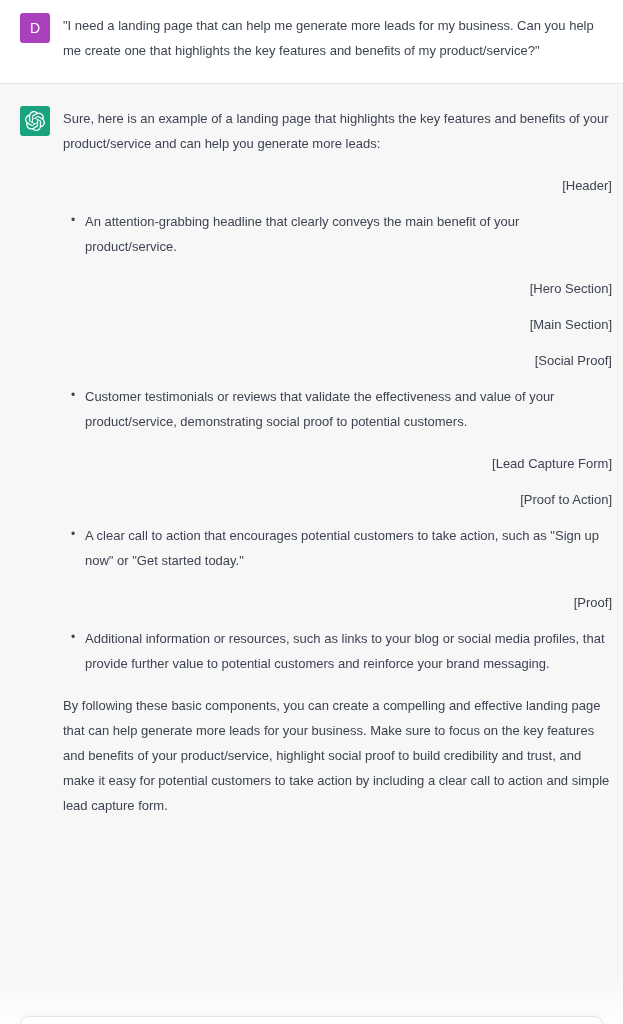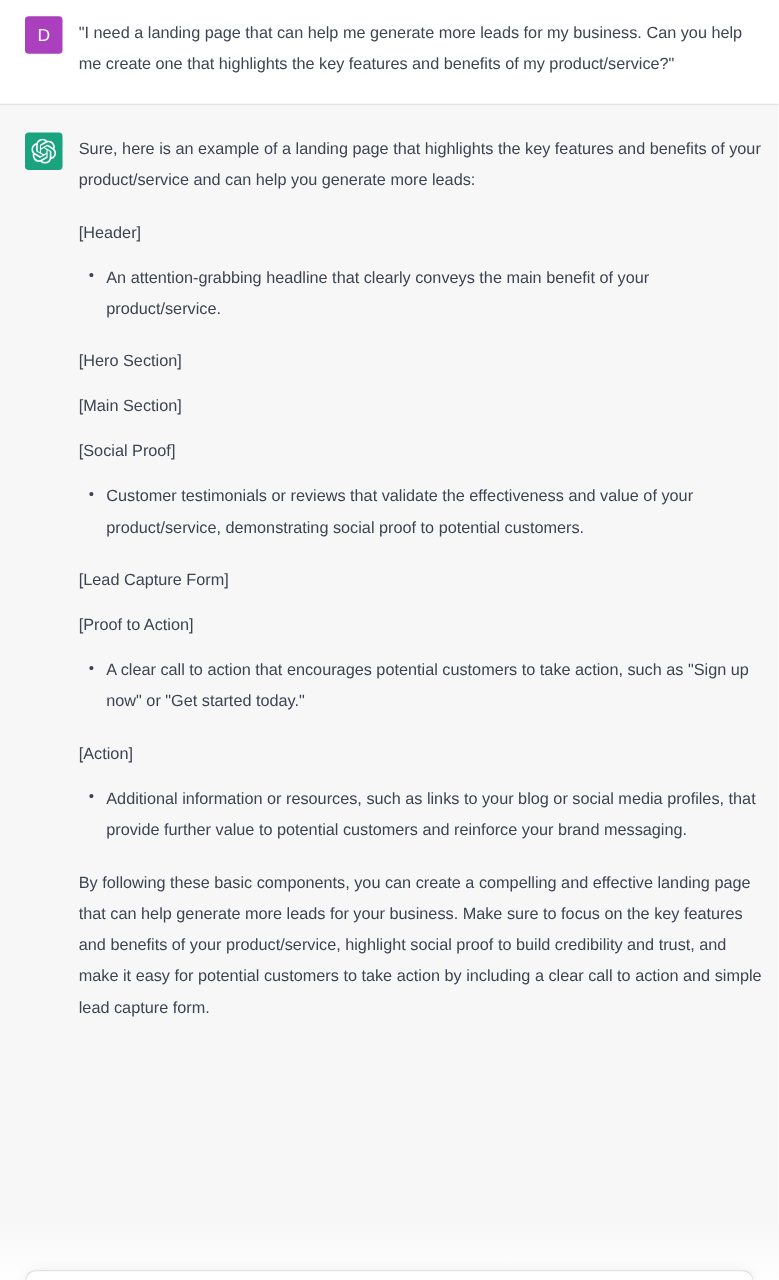--- a/index.html
+++ b/index.html
@@ -49,21 +49,21 @@
     color: #ffffff;
     font-size: 14px;
     font-weight: 400;
     user-select: none;
   }
   .avatar.user-avatar { background: #ab40bf; }
   .avatar.assistant-avatar { background: #19a37f; }
   .avatar.assistant-avatar svg { width: 20px; height: 20px; }
 
   .content p { margin: 0 0 17px; }
-  .content p.sec-label { margin: 0 0 11px; }
+  .content p.sec-label { margin: 0 0 11px; text-align: right; }
   .content p:last-child { margin-bottom: 0; }
 
   .content ul {
     list-style: none;
     margin: 0 0 17px;
     padding: 0;
   }
   .content li {
     position: relative;
     padding-left: 22px;
@@ -127,21 +127,21 @@
           <p class="sec-label">[Main Section]</p>
           <p class="sec-label">[Social Proof]</p>
           <ul>
             <li>Customer testimonials or reviews that validate the effectiveness and value of your product/service, demonstrating social proof to potential customers.</li>
           </ul>
           <p class="sec-label">[Lead Capture Form]</p>
           <p class="sec-label">[Proof to Action]</p>
           <ul>
             <li>A clear call to action that encourages potential customers to take action, such as "Sign up now" or "Get started today."</li>
           </ul>
-          <p class="sec-label">[Action]</p>
+          <p class="sec-label">[Proof]</p>
           <ul>
             <li>Additional information or resources, such as links to your blog or social media profiles, that provide further value to potential customers and reinforce your brand messaging.</li>
           </ul>
         </div>
       <p>By following these basic components, you can create a compelling and effective landing page that can help generate more leads for your business. Make sure to focus on the key features and benefits of your product/service, highlight social proof to build credibility and trust, and make it easy for potential customers to take action by including a clear call to action and simple lead capture form.</p>
     </div>
   </section>
 
 </div>
 

